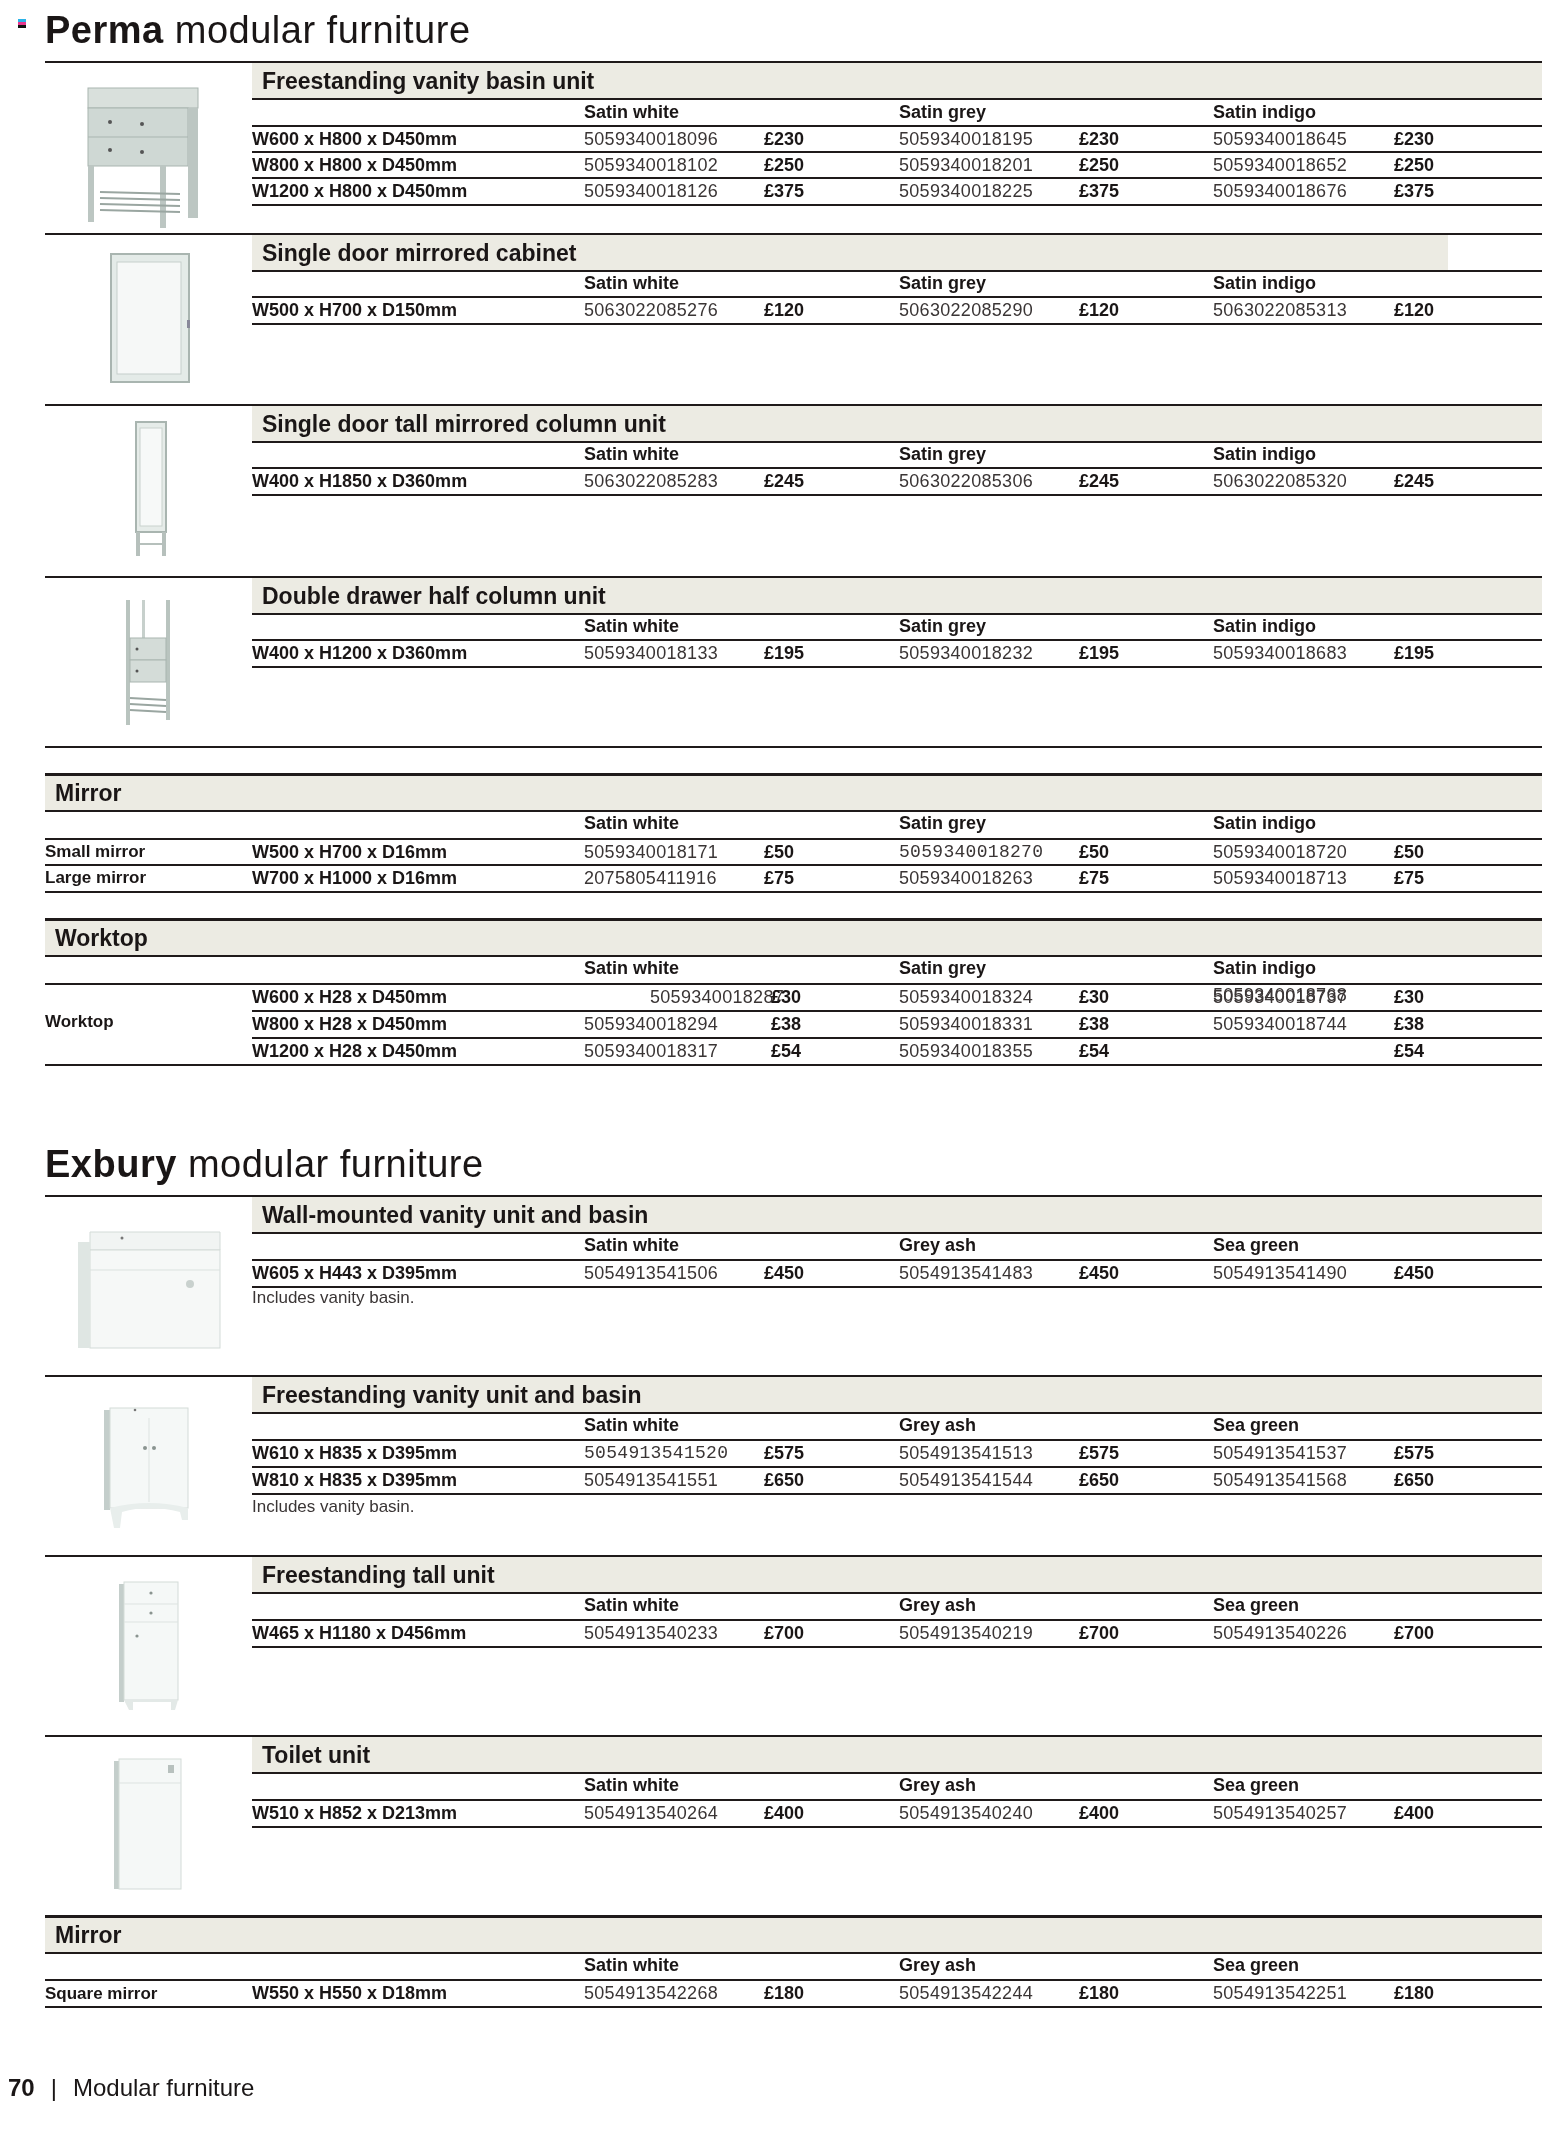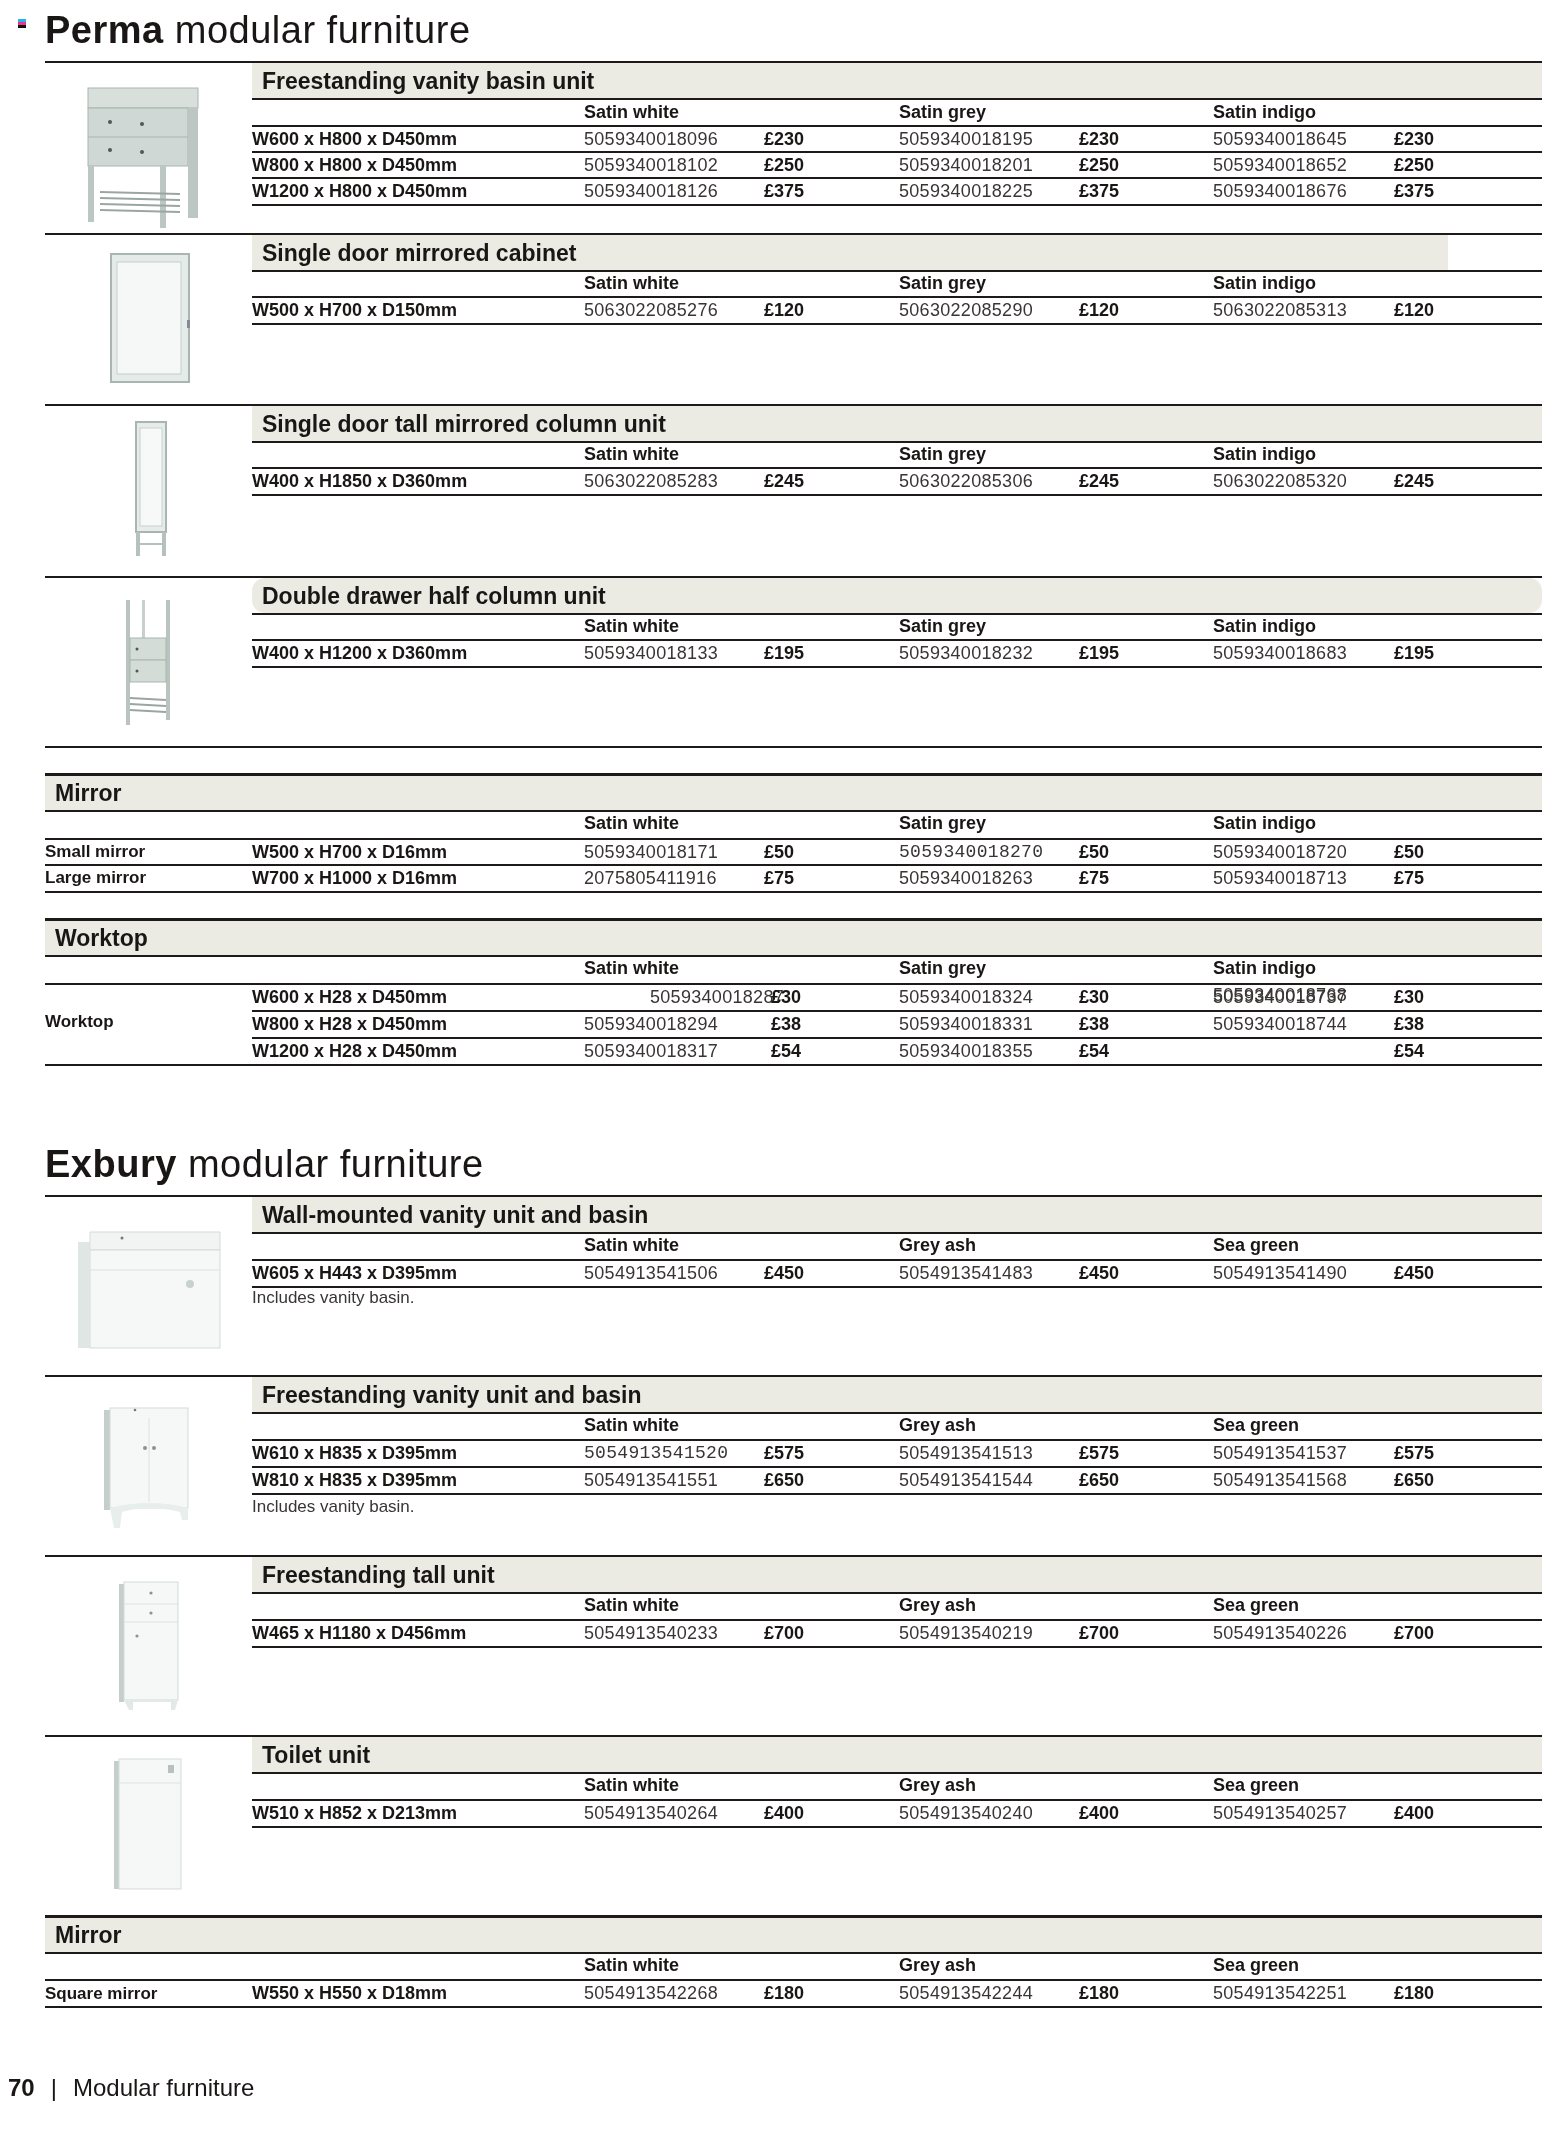--- a/index.html
+++ b/index.html
@@ -161,21 +161,21 @@
     <rect x="8" y="60" width="36" height="22" fill="#d4dcd8" stroke="#a9b5b0"></rect>
     <circle cx="15" cy="49" r="1.5" fill="#555"></circle>
       <circle cx="15" cy="71" r="1.5" fill="#555"></circle>
     <g stroke="#9aa6a1" stroke-width="2">
         <line x1="8" y1="98" x2="44" y2="100"></line>
         <line x1="8" y1="104" x2="44" y2="106"></line>
         <line x1="8" y1="110" x2="44" y2="112"></line>
       </g>
   </svg>
 </div>
-<div class="abs band" style="left:252px; top:578px; width:1290px; height:35px;border-radius:13px;">
+<div class="abs band" style="left:252px; top:578px; width:1290px; height:35px;">
   <div class="band-title">Double drawer half column unit</div>
 </div>
 <div class="abs rule" style="left:252px; top:613px; width:1290px;"></div>
 <div class="abs colhdr" style="left:584px; top:616px;">Satin white</div>
 <div class="abs colhdr" style="left:899px; top:616px;">Satin grey</div>
 <div class="abs colhdr" style="left:1213px; top:616px;">Satin indigo</div>
 <div class="abs rule" style="left:252px; top:639px; width:1290px;"></div>
 <div class="abs cell dim" style="left:252px; top:641px;">W400 x H1200 x D360mm</div>
 <div class="abs cell code" style="left:584px; top:641px;">5059340018133</div>
 <div class="abs cell price" style="left:764px; top:641px;">£195</div>

